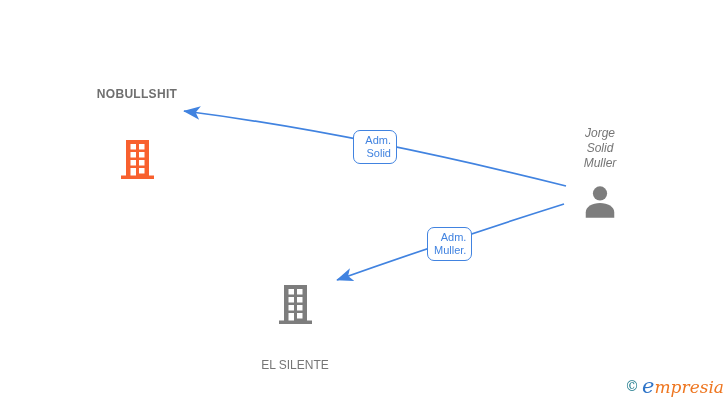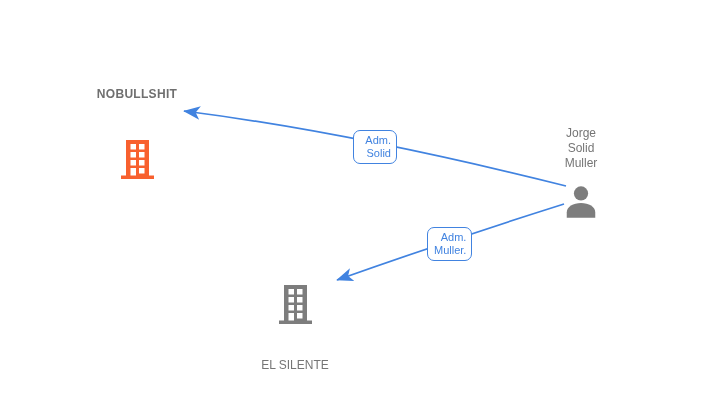--- a/index.html
+++ b/index.html
@@ -74,21 +74,21 @@
         <rect x="10.5" y="13" width="5.5" height="5.5"></rect>
         <rect x="19" y="13" width="5.5" height="5.5"></rect>
         <rect x="10.5" y="21" width="5.5" height="5.5"></rect>
         <rect x="19" y="21" width="5.5" height="5.5"></rect>
         <rect x="10.5" y="29" width="5.5" height="7.5"></rect>
         <rect x="19" y="29" width="5.5" height="5.5"></rect>
       </g>
     </svg>
   </div>
 
-  <div class="node" style="left:531px; top:126px; width:100px;">
+  <div class="node" style="left:550px; top:126px; width:100px;font-style:italic;">
     <div class="node-label">
       <div>Jorge</div>
       <div>Solid</div>
       <div>Muller</div>
     </div>
     <svg class="node-icon" width="38" height="40" viewBox="0 0 24 24" style="margin-top:11px;">
       <g fill="#7d7d7d">
         <circle cx="12" cy="6.6" r="4.5"></circle>
         <path d="M12 12.6 c-4.9 0 -9 2.3 -9 5.9 L3 22 L21 22 L21 18.5 c0 -3.6 -4.1 -5.9 -9 -5.9 z"></path>
       </g>
@@ -121,14 +121,17 @@
   <div class="edge-label" style="left:353px; top:130px;">
     <div>Adm.</div>
     <div>Solid</div>
   </div>
 
   <div class="edge-label" style="left:427px; top:227px;">
     <div>Adm.</div>
     <div>Muller.</div>
   </div>
 
+  <div class="brand">
+    <span class="copy">©</span><span class="e">e</span><span class="rest">mpresia</span>
+  </div>
 
 </div>
 
 </body></html>

